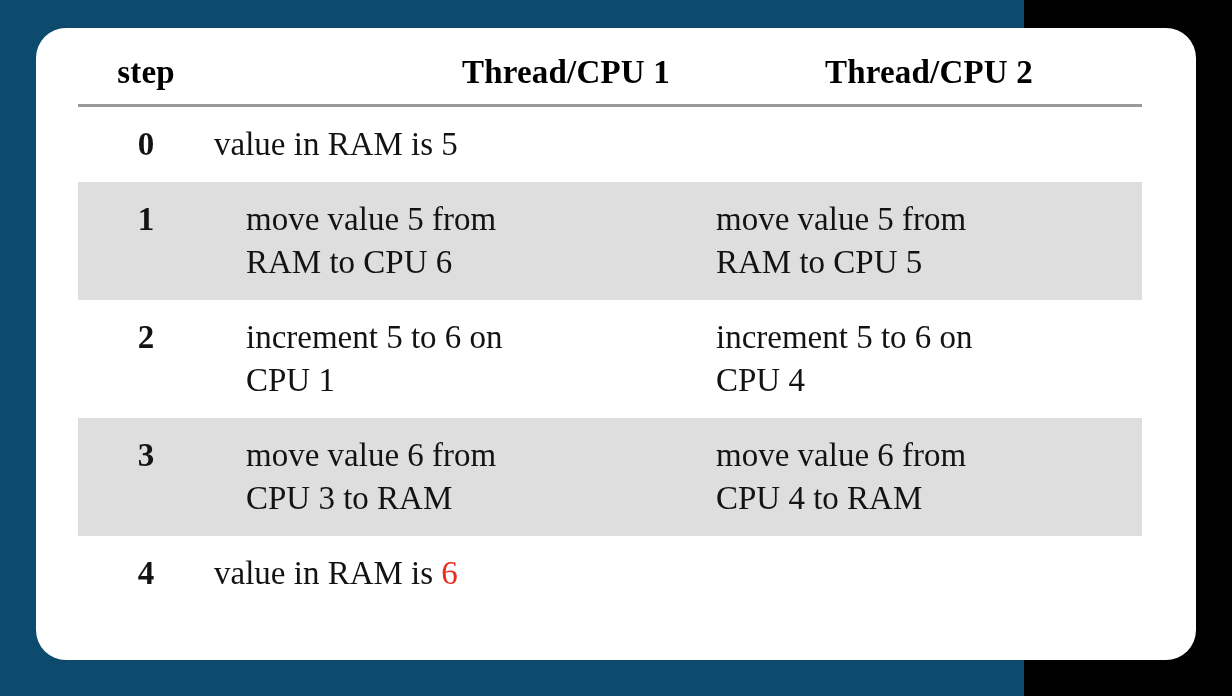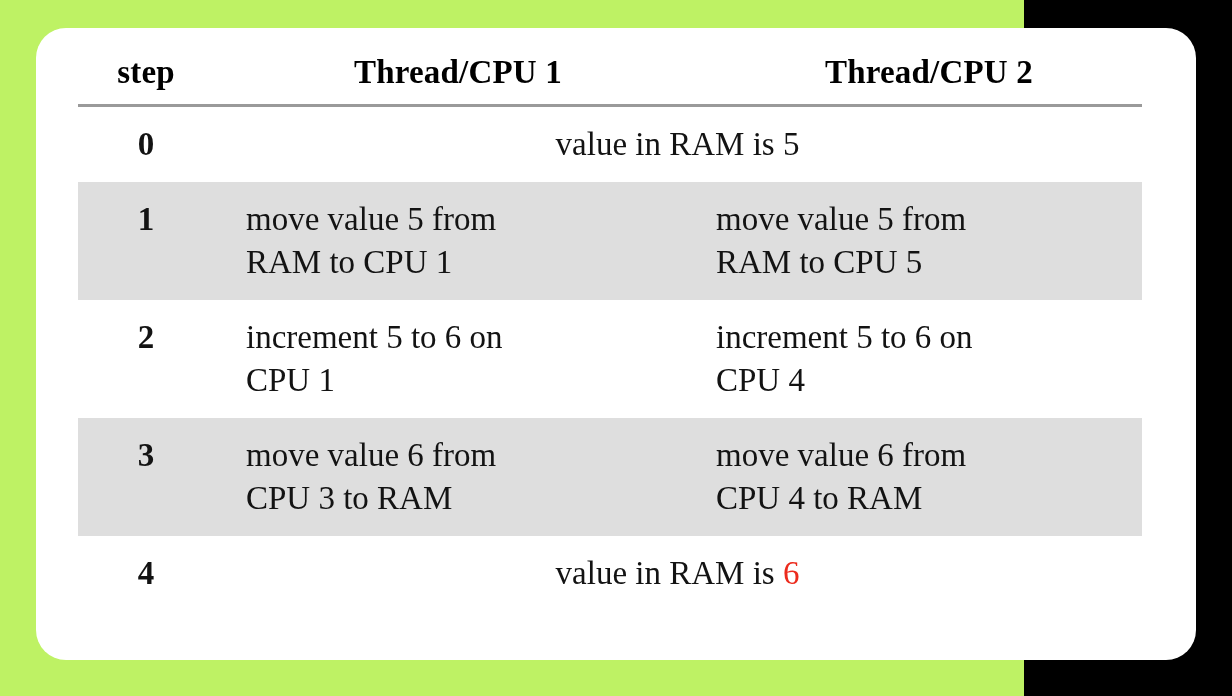--- a/index.html
+++ b/index.html
@@ -12,21 +12,21 @@
     height: 696px;
     background: #000000;
     font-family: "Liberation Serif", "DejaVu Serif", serif;
     overflow: hidden;
   }
 
   .slide {
     position: relative;
     width: 1024px;
     height: 696px;
-    background: #bef264;
+    background: #0c4a6e;
   }
 
   .card {
     position: absolute;
     left: 36px;
     top: 28px;
     width: 1160px;
     height: 632px;
     background: #ffffff;
     border-radius: 30px;
@@ -55,21 +55,21 @@
     font-weight: bold;
     font-size: 33px;
     line-height: 44px;
     color: #000000;
     padding: 12px 0 10px 0;
     border-bottom: 3px solid #9a9a9a;
     vertical-align: bottom;
     letter-spacing: 0.2px;
   }
   th.h-step { text-align: center; }
-  th.h-cpu1 { text-align: center; padding-left: 32px; }
+  th.h-cpu1 { text-align: right; padding-left: 32px; }
   th.h-cpu2 { text-align: center; padding-left: 46px; }
 
   
   tbody td {
     font-size: 33px;
     line-height: 43px;
     color: #131313;
     vertical-align: top;
     padding-top: 16px;
     padding-bottom: 16px;
@@ -82,21 +82,21 @@
   td.num {
     text-align: center;
     font-weight: bold;
     font-size: 33px;
   }
 
   td.col1 { padding-left: 32px; text-align: left; }
   td.col2 { padding-left: 46px; text-align: left; }
 
   td.span {
-    text-align: center;
+    text-align: left;
     padding-left: 0;
   }
 
   .line2 { display: block; }
 
   .hl-red { color: #ec2a1c; }
 </style>
 </head>
 <body>
 
@@ -123,21 +123,21 @@
 
           <tr>
             <td class="num">0</td>
             <td class="span" colspan="2"><span>value in RAM is </span><span>5</span></td>
           </tr>
 
           <tr class="shaded">
             <td class="num">1</td>
             <td class="col1">
               <span class="line2">move value 5 from</span>
-              <span class="line2">RAM to CPU 1</span>
+              <span class="line2">RAM to CPU 6</span>
             </td>
             <td class="col2">
               <span class="line2">move value 5 from</span>
               <span class="line2">RAM to CPU 5</span>
             </td>
           </tr>
 
           <tr>
             <td class="num">2</td>
             <td class="col1">

